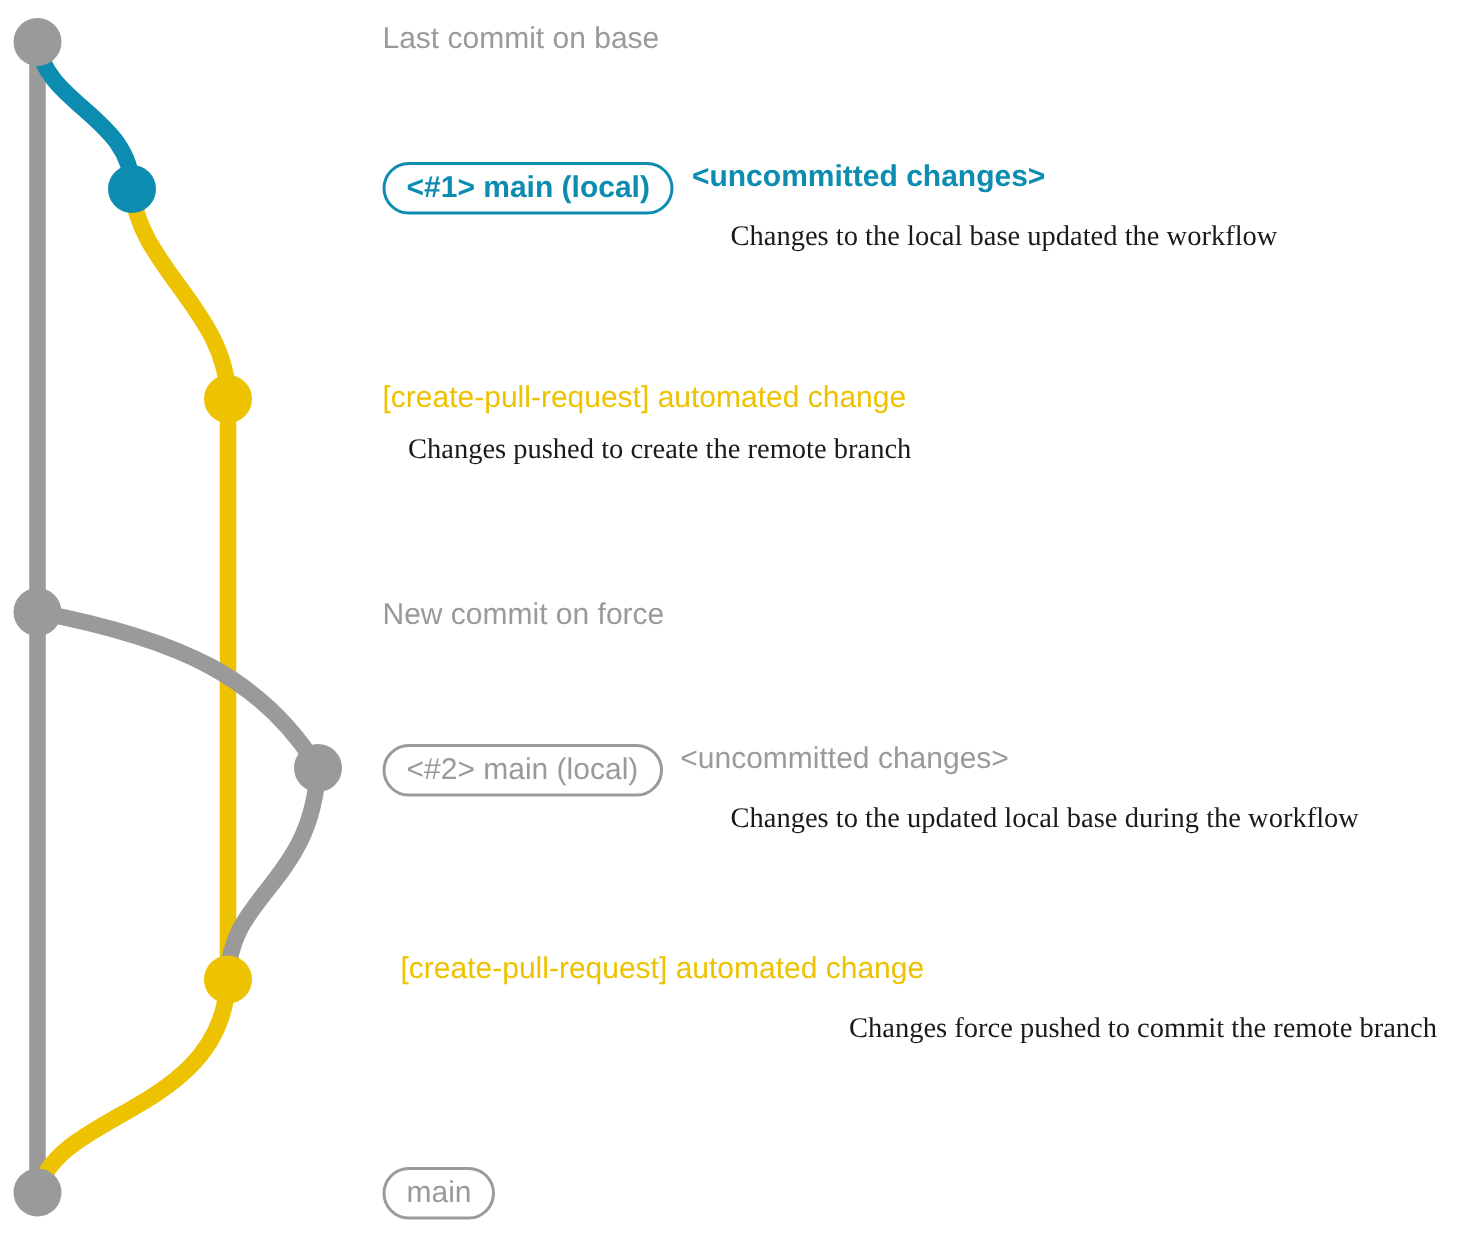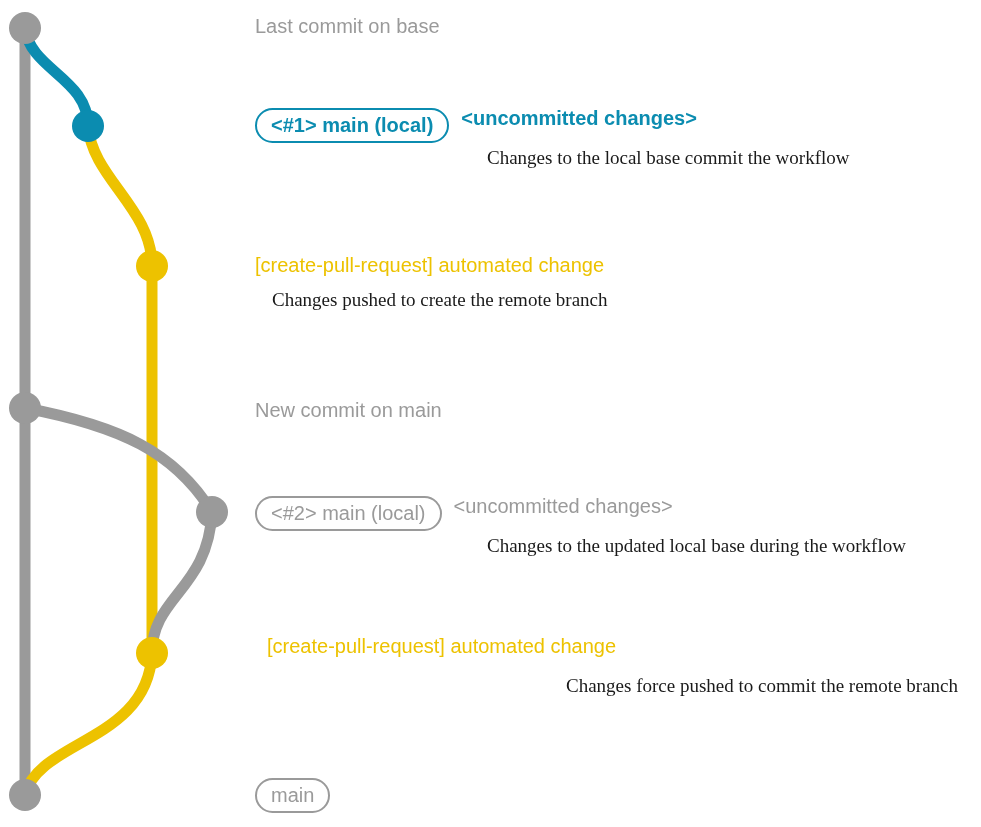--- a/index.html
+++ b/index.html
@@ -104,28 +104,28 @@
   <circle cx="152" cy="653" r="16" fill="#edc200"></circle>
   <circle cx="25" cy="795" r="16" fill="#9a9a9a"></circle>
 </svg>
 
 <div class="anno caption c-gray" style="left:255px; top:16px;">Last commit on base</div>
 
 <div class="anno tagrow c-teal bold" style="left:255px; top:108px;">
   <span class="pill">&lt;#1&gt; main (local)</span>
   <span class="headline">&lt;uncommitted changes&gt;</span>
 </div>
-<div class="desc" style="left:487px; top:148px;">Changes to the local base commit the workflow</div>
+<div class="desc" style="left:487px; top:148px;">Changes to the local base updated the workflow</div>
 
 <div class="anno tagrow c-yellow" style="left:255px; top:255px;">
   <span class="headline" style="margin-left:0;">[create-pull-request] automated change</span>
 </div>
 <div class="desc" style="left:272px; top:290px;">Changes pushed to create the remote branch</div>
 
-<div class="anno caption c-gray" style="left:255px; top:400px;">New commit on main</div>
+<div class="anno caption c-gray" style="left:255px; top:400px;">New commit on force</div>
 
 <div class="anno tagrow c-gray" style="left:255px; top:496px;">
   <span class="pill">&lt;#2&gt; main (local)</span>
   <span class="headline">&lt;uncommitted changes&gt;</span>
 </div>
 <div class="desc" style="left:487px; top:536px;">Changes to the updated local base during the workflow</div>
 
 <div class="anno tagrow c-yellow" style="left:255px; top:636px;">
   <span class="headline">[create-pull-request] automated change</span>
 </div>

